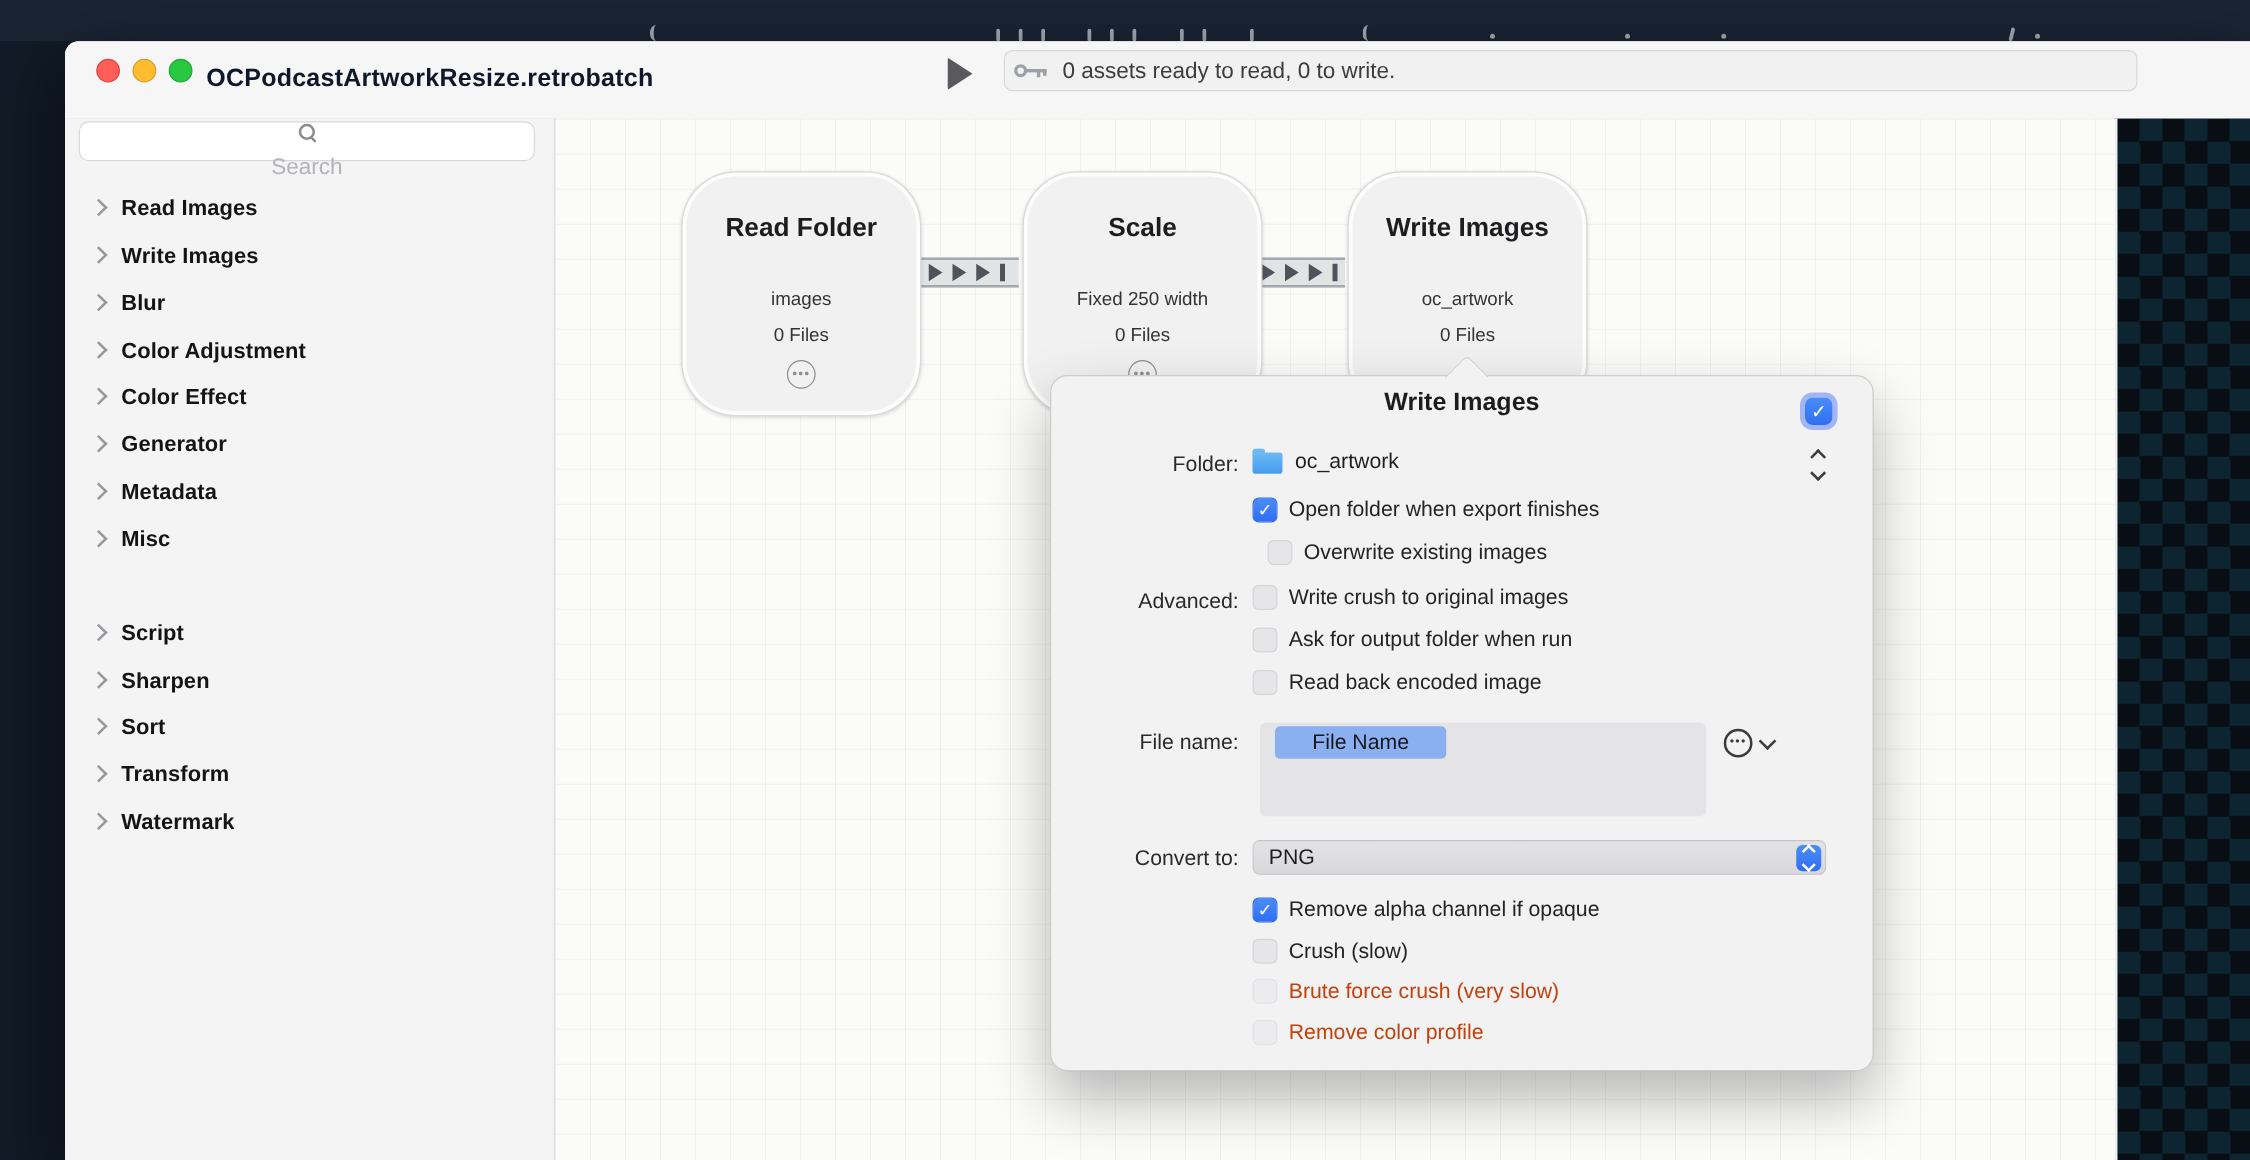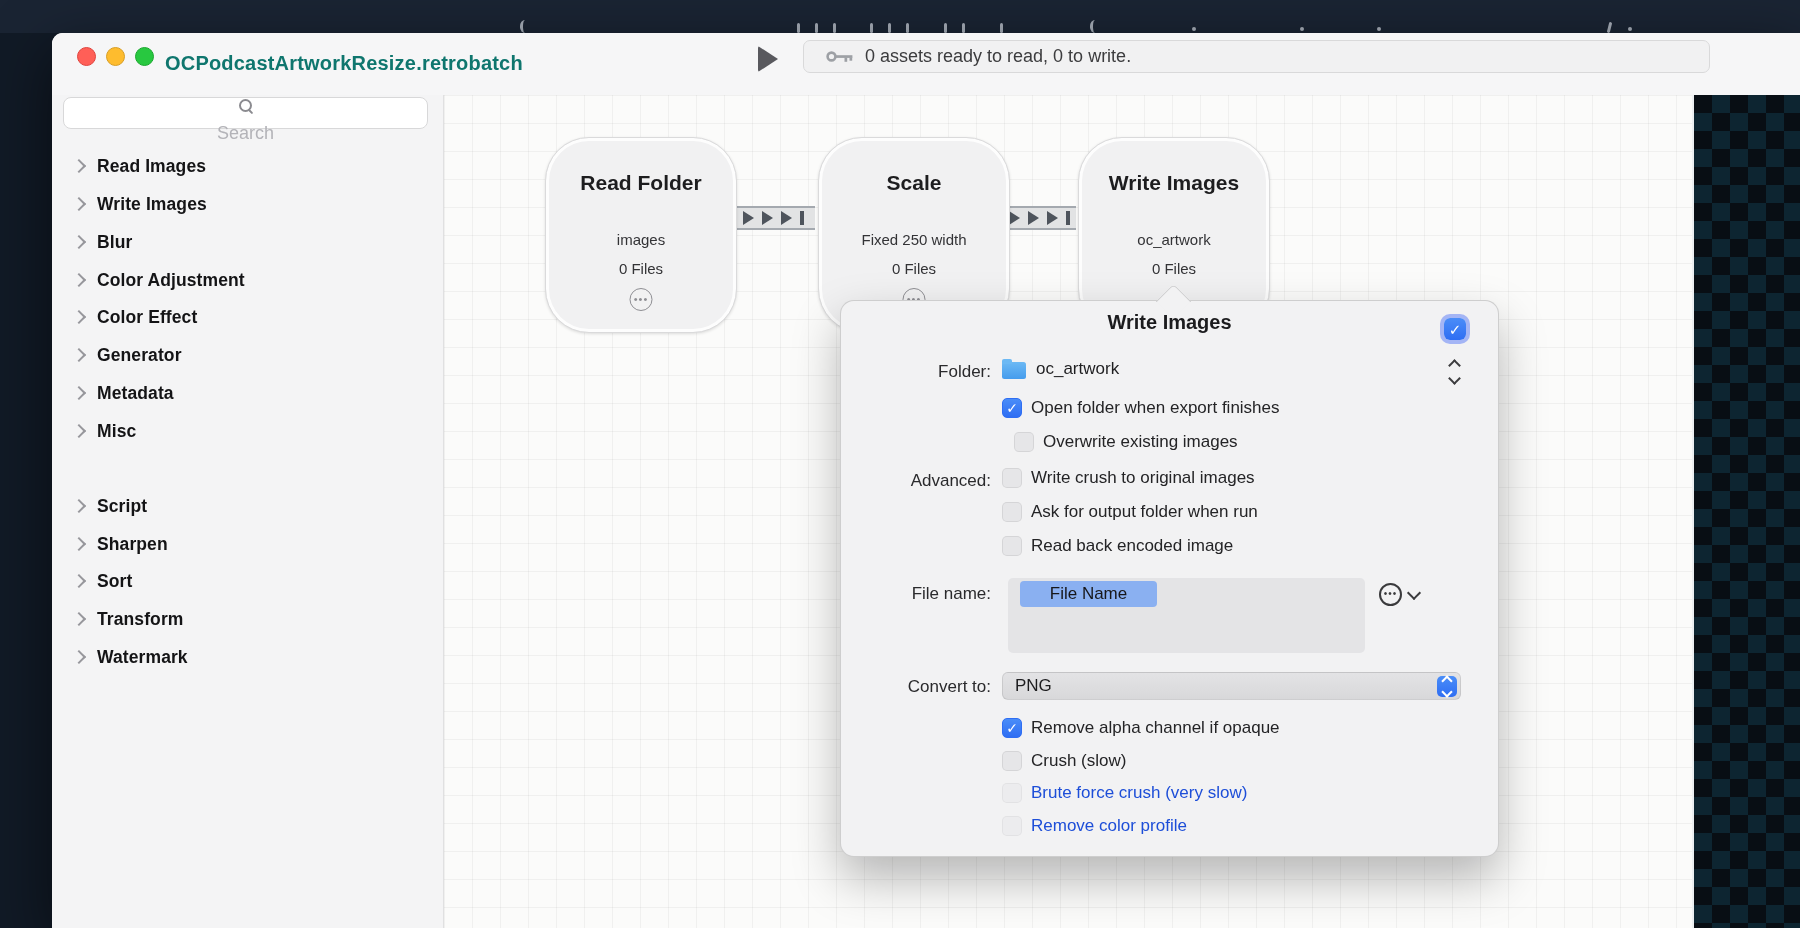--- a/index.html
+++ b/index.html
@@ -21,27 +21,27 @@
   .window{
     position:absolute;left:52px;top:33px;width:1748px;height:895px;
     background:#fbfbfb;border-top-left-radius:11px;overflow:hidden;
     box-shadow:0 18px 60px rgba(0,0,0,.55);
   }
   .titlebar{position:absolute;left:0;top:0;right:0;height:62px;background:#f6f6f7;border-bottom:1px solid #d9d9da;}
   .tlight{position:absolute;top:14px;width:19px;height:19px;border-radius:50%;}
   .tl-red{left:25px;background:#ff5f57;border:1px solid #e0443e;box-sizing:border-box;}
   .tl-yellow{left:54px;background:#febc2e;border:1px solid #d89e24;box-sizing:border-box;}
   .tl-green{left:83px;background:#28c840;border:1px solid #1ba82f;box-sizing:border-box;}
-  .wtitle{position:absolute;left:113px;top:19px;font-size:20px;font-weight:bold;color:#0f766e;letter-spacing:.2px;}
+  .wtitle{position:absolute;left:113px;top:19px;font-size:20px;font-weight:bold;color:#0f172a;letter-spacing:.2px;}
   .playbtn{position:absolute;left:706px;top:13px;width:26px;height:26px;cursor:pointer;}
   .playbtn .tri{width:0;height:0;border-top:13px solid transparent;border-bottom:13px solid transparent;border-left:20px solid #59595e;border-radius:2px;}
   .statusfield{
     position:absolute;left:751px;top:7px;width:907px;height:33px;box-sizing:border-box;
     background:#f1f1f2;border:1px solid #d9d9da;border-radius:7px;
-    display:flex;align-items:center;padding:0 22px;gap:12px;
+    display:flex;align-items:center;padding:0 7px;gap:12px;
   }
   .statustext{font-size:18px;color:#3c3c3e;}
 
   
   .content{position:absolute;left:0;top:62px;right:0;bottom:0;}
   .sidebar{position:absolute;left:0;top:0;bottom:0;width:391px;background:#f4f4f5;border-right:1px solid #e0e0e1;}
   .searchfield{
     position:absolute;left:11px;top:2px;width:365px;height:32px;box-sizing:border-box;
     background:#ffffff;border:1px solid #d8d8d9;border-radius:8px;
     display:flex;align-items:center;padding:0 10px;gap:9px;flex-direction:column;
@@ -131,21 +131,21 @@
   .cbrow{position:absolute;left:161px;display:flex;align-items:center;gap:9px;cursor:pointer;}
   .cb{
     width:20px;height:20px;box-sizing:border-box;border-radius:5px;flex:0 0 auto;
     background:#e6e6e8;border:1px solid rgba(0,0,0,.07);
     display:flex;align-items:center;justify-content:center;
     color:transparent;font-size:14px;font-weight:bold;line-height:1;
   }
   .cbrow.on .cb{background:linear-gradient(#4a8df8,#2f6ef3);border-color:#2f6ef3;color:#fff;}
   .cbrow.off .cb{background:#ececee;border-color:rgba(0,0,0,.04);}
   .cbl{font-size:17px;color:#242426;}
-  .cbrow.off .cbl{color:#1d4ed8;}
+  .cbrow.off .cbl{color:#c2410c;}
 
   .fnamearea{
     position:absolute;left:167px;top:277px;width:357px;height:75px;
     background:#e4e4e6;border-radius:5px;cursor:text;
   }
   .fntoken{
     position:absolute;left:12px;top:3px;width:137px;height:26px;
     background:#8ab0f1;border-radius:4px;
     display:flex;align-items:center;justify-content:center;
     font-size:17px;color:#17171a;cursor:grab;

